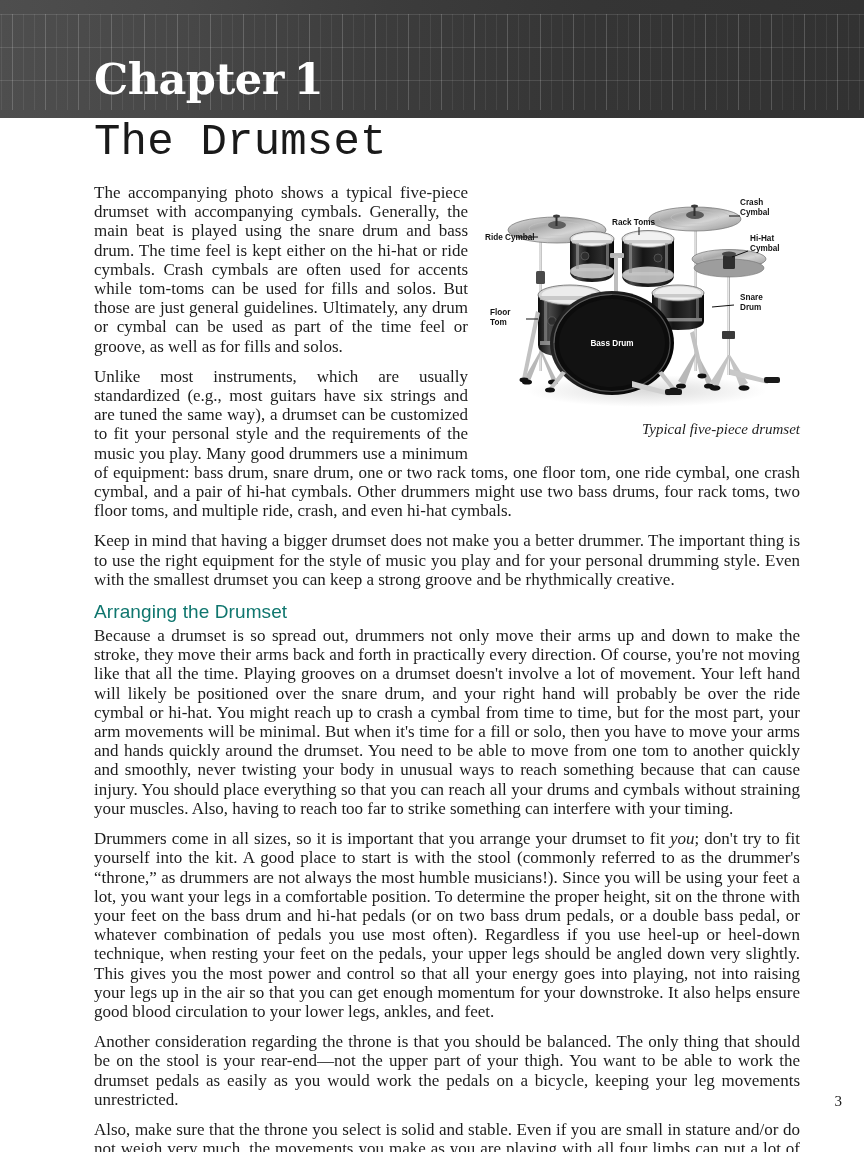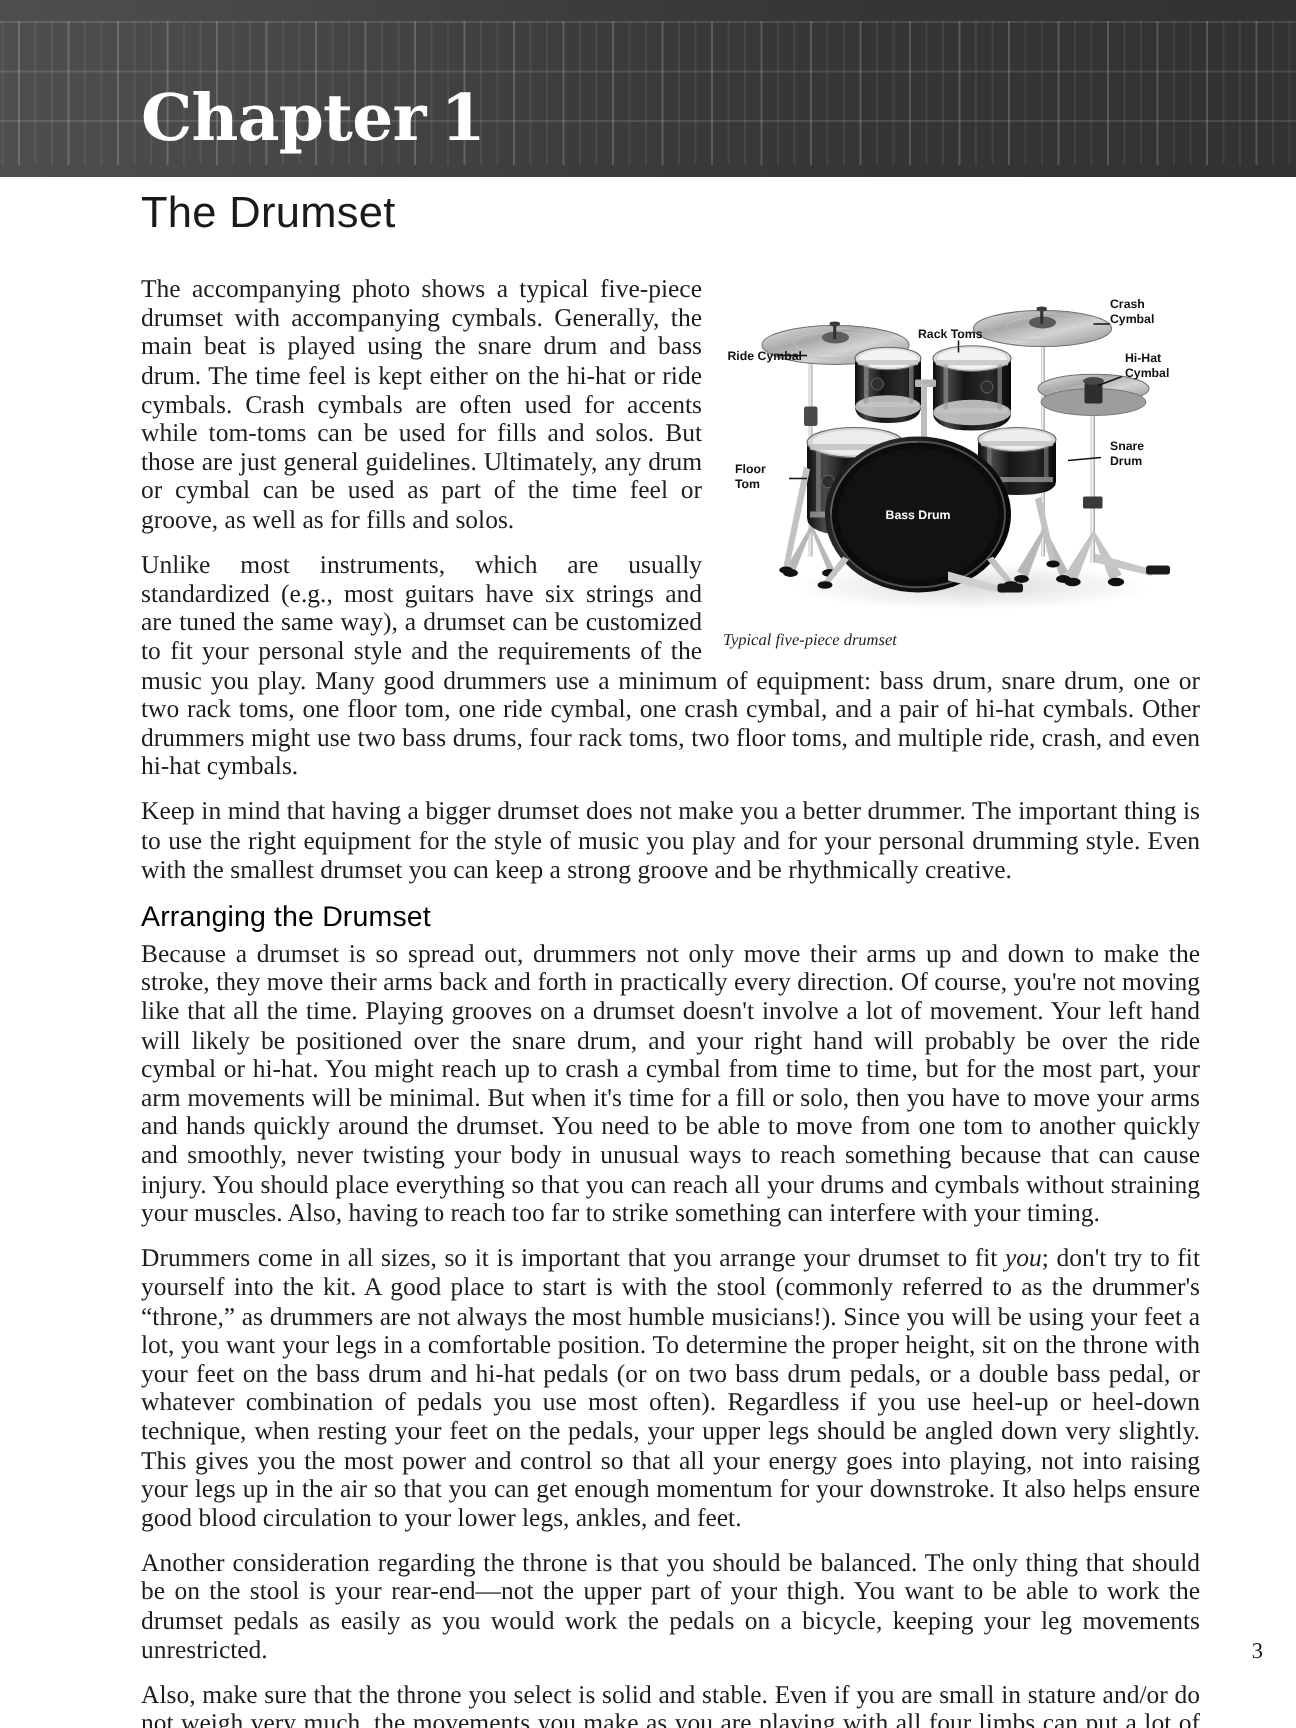--- a/index.html
+++ b/index.html
@@ -58,23 +58,23 @@
     color: #ffffff;
   }
   .chapter-title .num { margin-left: 10px; }
 
   
   .page-title {
     position: absolute;
     left: 94px;
     top: 122px;
     margin: 0;
-    font-family: Liberation Sans, sans-serif;
+    font-family: Liberation Mono, monospace;
     font-weight: normal;
-    font-size: 29px;
+    font-size: 44px;
     line-height: 40px;
     color: #1a1a1a;
     letter-spacing: 0.2px;
   }
 
   
   .content {
     position: absolute;
     left: 94px;
     top: 183px;
@@ -99,35 +99,35 @@
   }
   .photo {
     position: relative;
     width: 318px;
     height: 232px;
     background: #ffffff;
     overflow: hidden;
   }
   .figcaption {
     margin-top: 6px;
-    text-align: left;
+    text-align: right;
     font-family: "Liberation Serif", serif;
     font-style: italic;
-    font-size: 11px;
+    font-size: 15px;
     color: #1d1d1d;
   }
 
   
   h2.section {
     margin: 4px 0 2px 0;
     font-family: "Liberation Sans", sans-serif;
     font-weight: normal;
     font-size: 19px;
     line-height: 24px;
-    color: #000000;
+    color: #0f766e;
     letter-spacing: 0.1px;
     clear: both;
   }
 
   
   .page-number {
     position: absolute;
     right: 22px;
     bottom: 42px;
     font-family: "Liberation Serif", serif;

